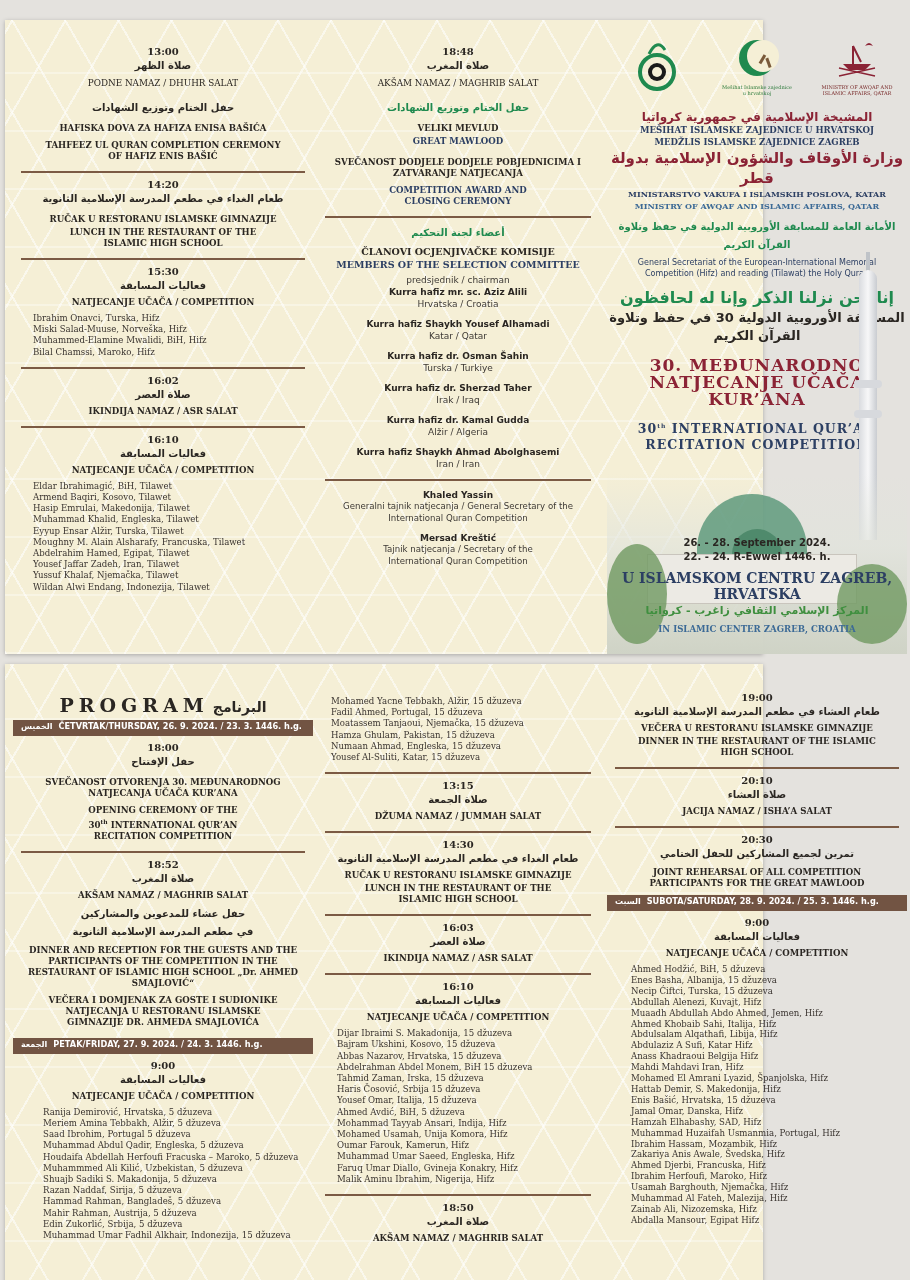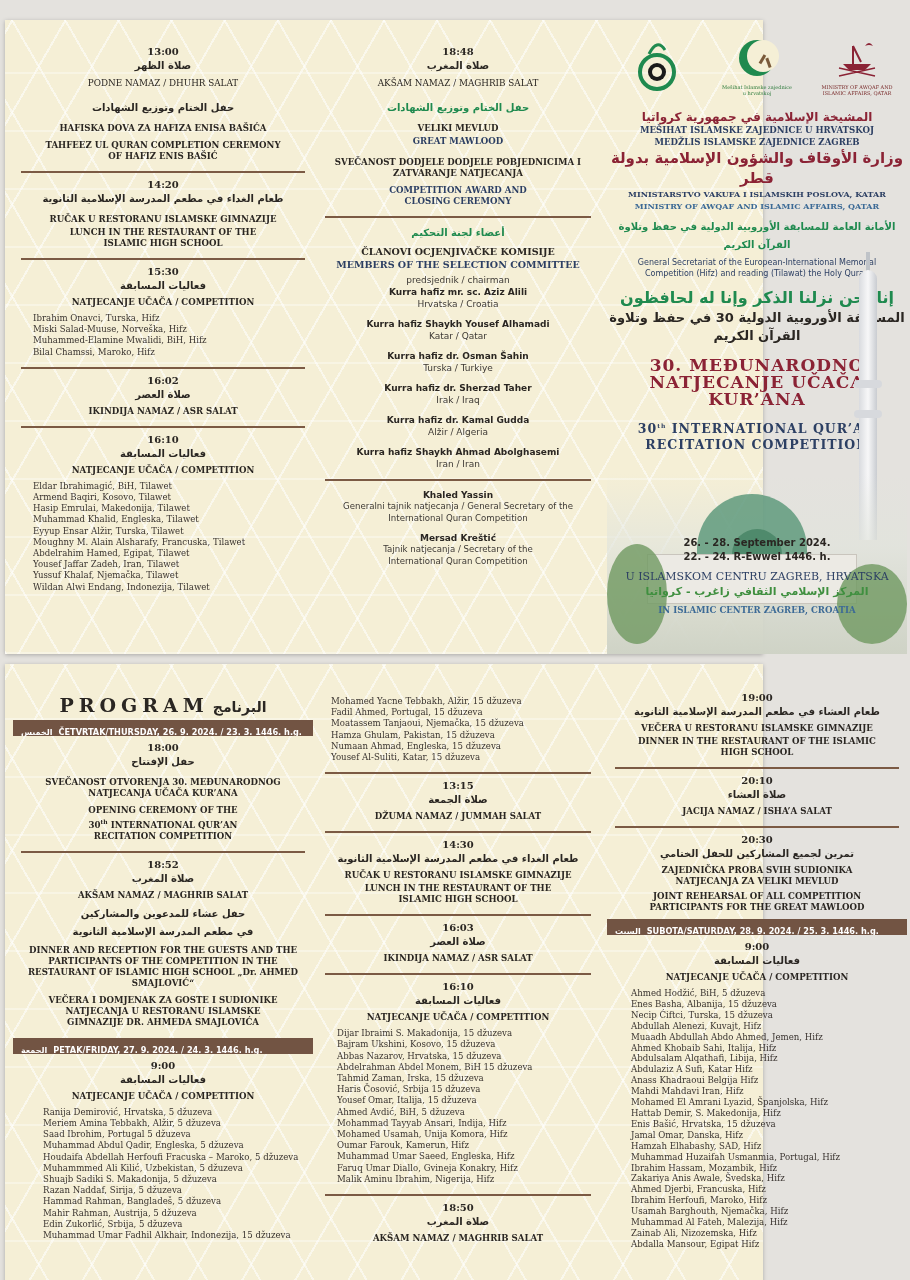--- a/index.html
+++ b/index.html
@@ -24,21 +24,21 @@
   .block { padding: 0 6px; }
   .time { font-weight: bold; font-size: 10px; margin-top: 4px; }
   .ar { font-family: "DejaVu Sans", sans-serif; font-weight: bold; font-size: 10px; direction: rtl; line-height: 18px; }
   .ar.green { color: #1f8a4f; }
   .ar.small { font-size: 10px; }
   .cap { font-weight: bold; font-size: 8.6px; line-height: 11px; margin-top: 2px; }
   .cap.blue { color: #2c3f63; }
   .plain { font-size: 8.8px; line-height: 11px; margin-top: 3px; }
   .list { text-align: left; font-size: 8.6px; line-height: 11.2px; padding-left: 14px; margin-top: 5px; color: #3a3430; }
   .rule { height: 2px; background: #7b5a44; margin: 9px 8px 6px; }
-  .bar { background: #725443; color: #fff; font-family: "DejaVu Sans", sans-serif; font-weight: bold; font-size: 8.2px; height: 16px; line-height: 24px; text-align: left; padding-left: 8px; margin: 4px 0 6px; white-space: nowrap; overflow: hidden; }
+  .bar { background: #725443; color: #fff; font-family: "DejaVu Sans", sans-serif; font-weight: bold; font-size: 8.2px; height: 16px; line-height: 12px; text-align: left; padding-left: 8px; margin: 4px 0 6px; white-space: nowrap; overflow: hidden; }
   .bar .ar-tag { font-size: 8px; margin-right: 6px; }
   .program-head { font-family: "DejaVu Serif", serif; font-weight: bold; font-size: 19px; letter-spacing: 5px; margin-top: 30px; }
   .program-head .ar-inline { font-family: "DejaVu Sans", sans-serif; letter-spacing: 0; font-size: 14px; margin-left: 4px; }
   .judge-name { font-family: "DejaVu Sans", sans-serif; font-weight: bold; font-size: 9px; line-height: 12px; margin-top: 8px; }
   .judge-country { font-family: "DejaVu Sans", sans-serif; font-size: 9px; line-height: 12px; color: #3d3935; }
   .sans-plain { font-family: "DejaVu Sans", sans-serif; font-size: 8.6px; line-height: 11.5px; color: #3d3935; }
   .logos { display: flex; justify-content: space-around; align-items: flex-start; margin-top: 16px; height: 66px; }
   .logo { width: 72px; text-align: center; }
   .logo .lbl { font-size: 5px; color: #7a2c2c; line-height: 6px; }
   .logo .lbl.green { color: #2b7a3a; }
@@ -53,21 +53,21 @@
   .dome { position: absolute; left: 90px; top: 20px; width: 110px; height: 90px; border-radius: 55px 55px 10px 10px; background: #5f9a7c; opacity: 0.85; }
   .dome2 { position: absolute; left: 125px; top: 55px; width: 50px; height: 60px; border-radius: 25px 25px 4px 4px; background: #4f8a6c; }
   .building { position: absolute; left: 40px; top: 80px; width: 210px; height: 50px; background: #eceae4; border: 1px solid #c9c5bd; }
   .tree { position: absolute; border-radius: 50%; background: #6f9860; opacity: 0.8; }
   .minaret { position: absolute; right: 30px; top: 250px; width: 18px; height: 270px; background: linear-gradient(90deg,#d9dbdf,#f7f7f8,#c9ccd1); border-radius: 9px 9px 0 0; }
   .minaret:before { content: ""; position: absolute; left: -5px; top: 110px; width: 28px; height: 8px; background: #d7d9dd; border-radius: 4px; }
   .minaret:after { content: ""; position: absolute; left: -5px; top: 140px; width: 28px; height: 8px; background: #d7d9dd; border-radius: 4px; }
   .minaret-tip { position: absolute; right: 37px; top: 232px; width: 4px; height: 20px; background: #bfc3c8; }
   .dates { position: absolute; left: 0; right: 0; top: 516px; font-family: "DejaVu Sans", sans-serif; font-weight: bold; font-size: 10px; line-height: 14px; color: #2a2622; }
   .venue { position: absolute; left: 0; right: 0; top: 550px; }
-  .venue .hr { font-weight: normal; font-size: 11px; color: #2c3f63; }
+  .venue .hr { font-weight: bold; font-size: 14px; color: #2c3f63; }
   .venue .ar { color: #3f8f3f; font-size: 11px; }
   .venue .en { font-weight: bold; font-size: 8.6px; color: #3c6a96; margin-top: 4px; }
   sup { font-size: 6px; }
 </style>
 </head>
 <body>
 
 <div class="sheet top">
 
   <div class="col c1">
@@ -354,21 +354,20 @@
     <div class="rule"></div>
     <div class="block">
       <div class="time">20:10</div>
       <div class="ar">صلاة العشاء</div>
       <div class="cap">JACIJA NAMAZ / ISHA’A SALAT</div>
     </div>
     <div class="rule"></div>
     <div class="block">
       <div class="time">20:30</div>
       <div class="ar">تمرين لجميع المشاركين للحفل الختامي</div>
-      <div class="cap" style="padding:0 40px">ZAJEDNIČKA PROBA SVIH SUDIONIKA NATJECANJA ZA VELIKI MEVLUD</div>
       <div class="cap" style="margin-top:4px;padding:0 30px">JOINT REHEARSAL OF ALL COMPETITION PARTICIPANTS FOR THE GREAT MAWLOOD</div>
     </div>
     <div class="bar" style="margin-top:6px">
       <span class="ar-tag">السبت</span><span>SUBOTA/SATURDAY, 28. 9. 2024. / 25. 3. 1446. h.g.</span>
     </div>
     <div class="block">
       <div class="time">9:00</div>
       <div class="ar small">فعاليات المسابقة</div>
       <div class="cap">NATJECANJE UČAČA / COMPETITION</div>
       <div class="list" style="padding-left:18px;line-height:10.9px">

